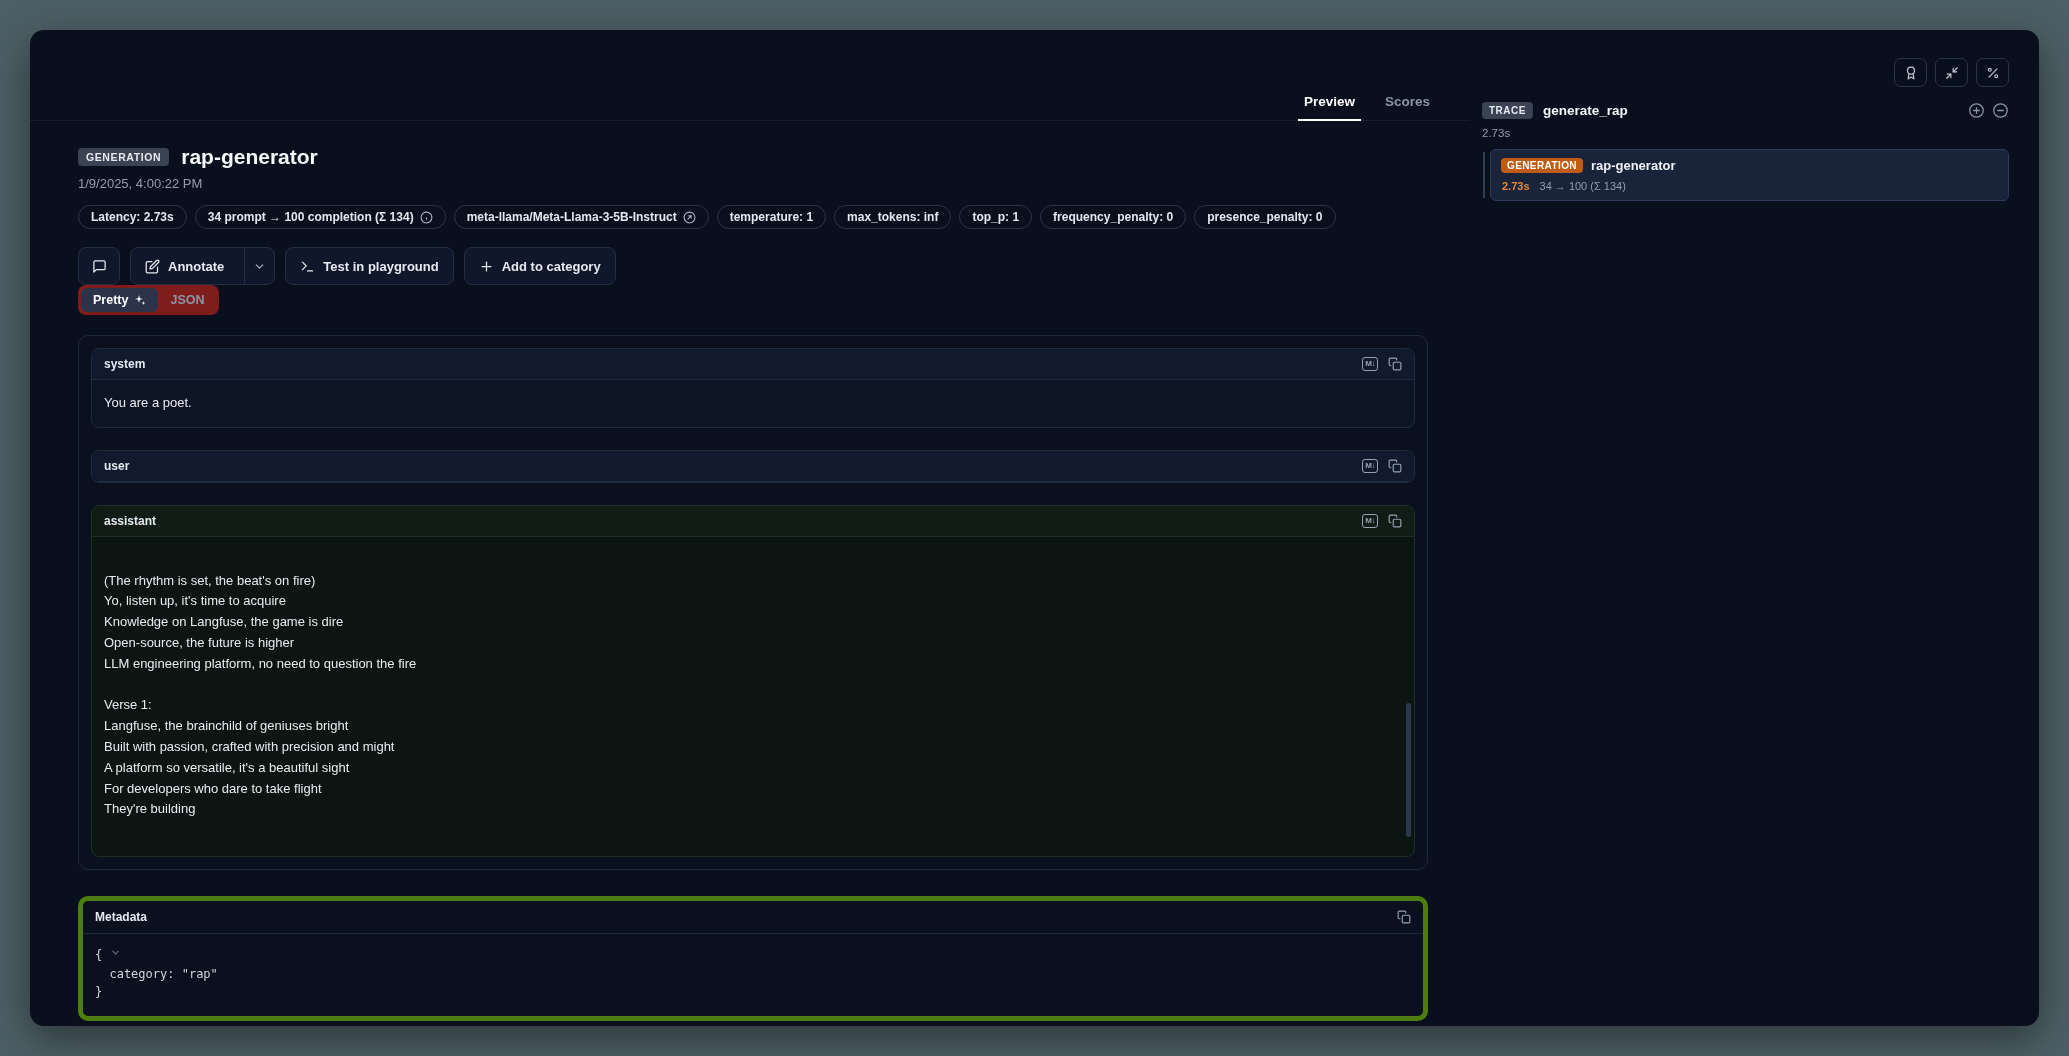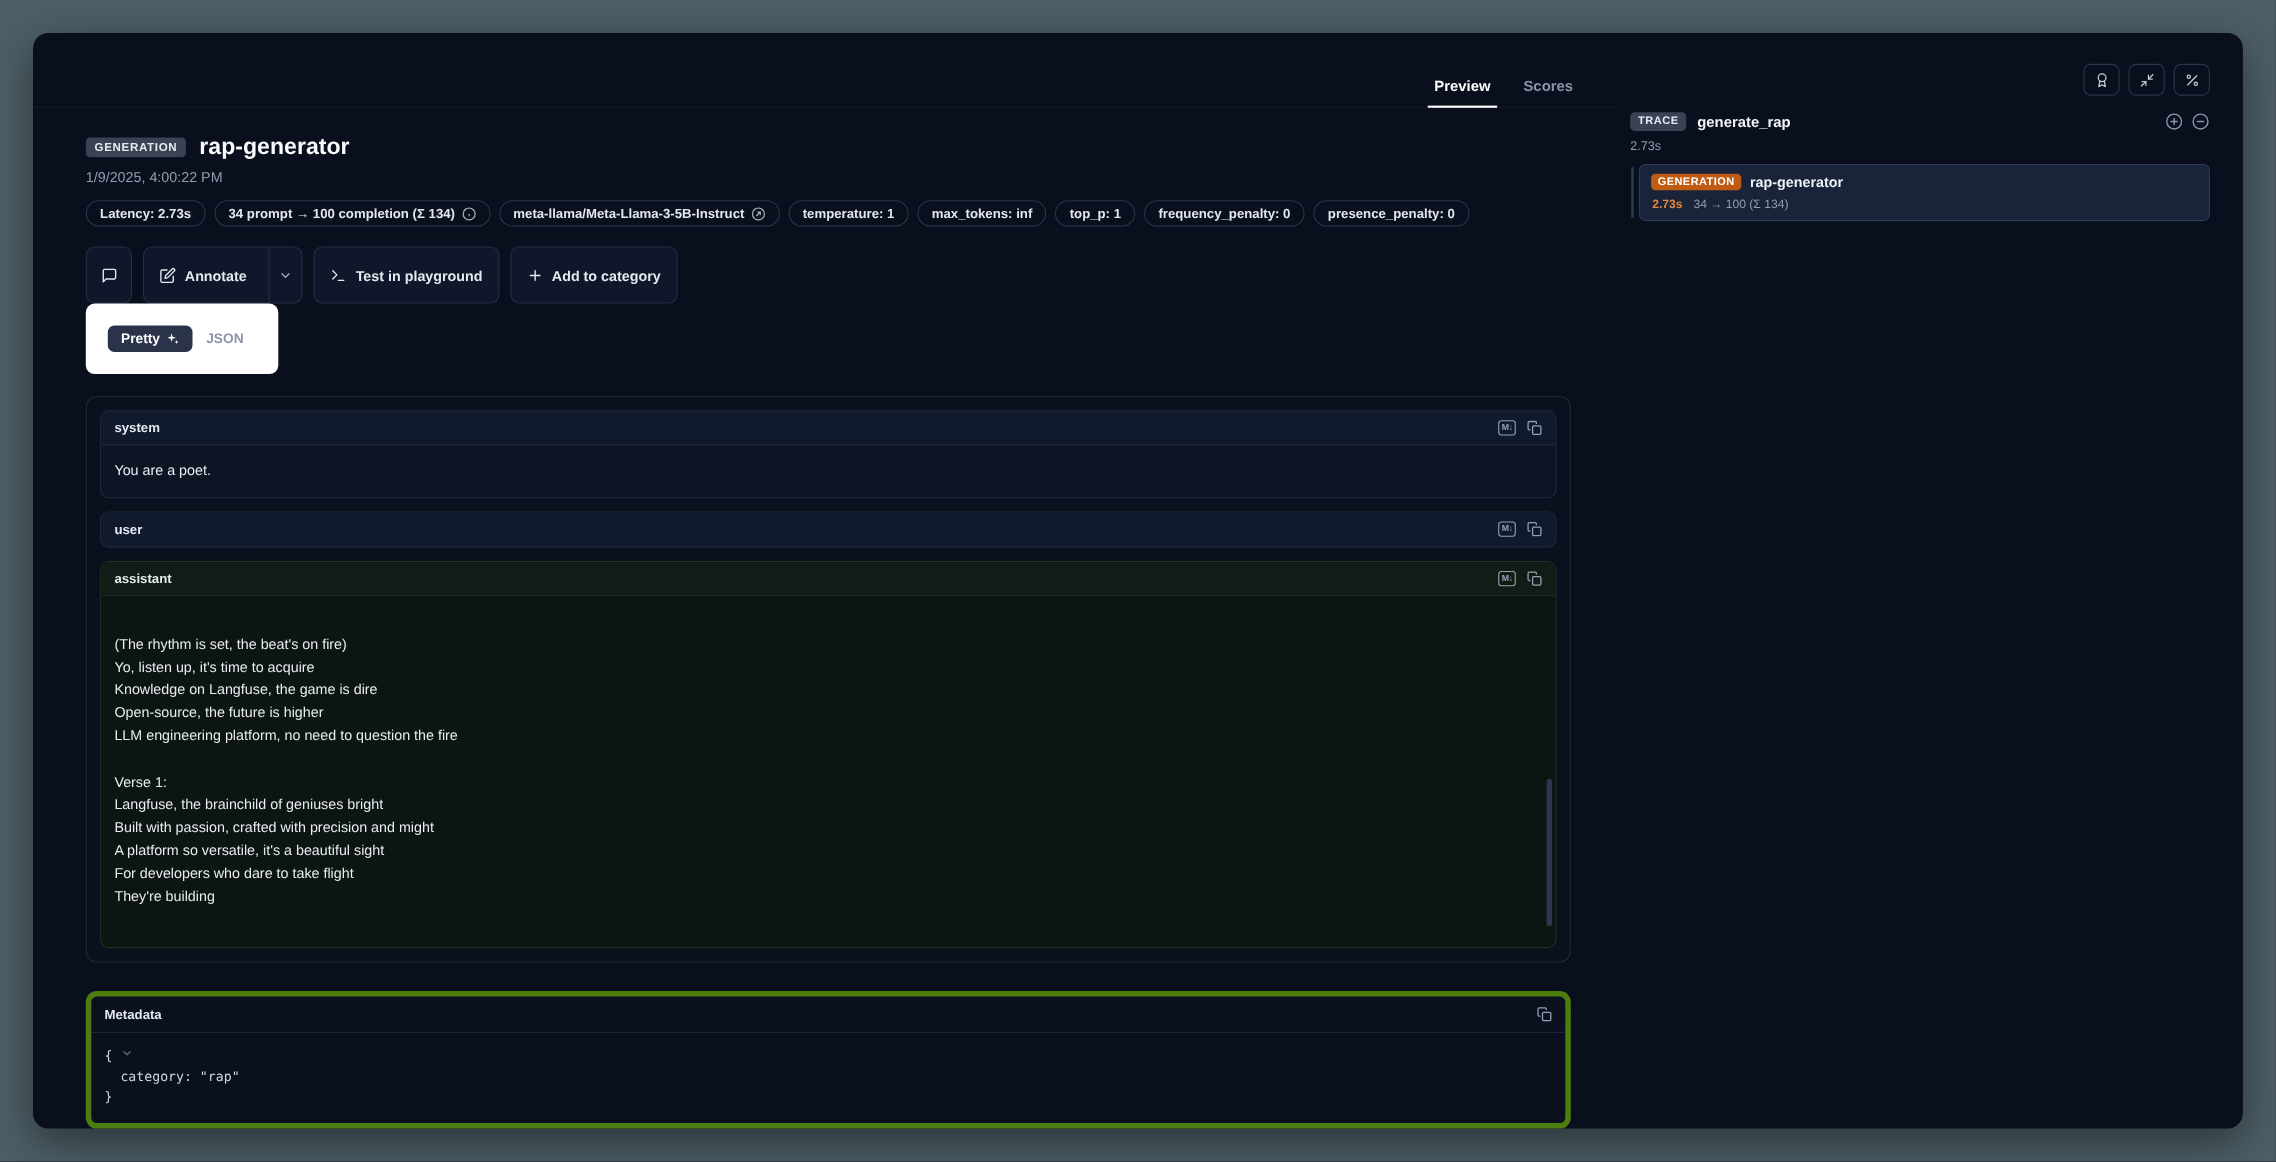--- a/index.html
+++ b/index.html
@@ -48,42 +48,42 @@
     display: inline-flex; align-items: center; gap: 6px;
     border: 1px solid #2b3448; border-radius: 999px;
     padding: 4px 12px; font-size: 12px; font-weight: 600; color: #e3e7ee;
   }
   .pill svg { width: 13px; height: 13px; color: #aeb6c4; }
 
   .actions { display: flex; gap: 10px; margin-top: 18px; align-items: stretch; }
   .btn {
     display: inline-flex; align-items: center; gap: 8px;
     background: #10172a; border: 1px solid #242e44; border-radius: 8px;
-    padding: 0 14px; height: 52px; font-size: 13px; font-weight: 600;
+    padding: 0 14px; height: 38px; font-size: 13px; font-weight: 600;
     color: #e5e9f0; cursor: pointer;
   }
   .btn svg { width: 15px; height: 15px; }
   .icon-btn { width: 42px; justify-content: center; padding: 0; }
   .split { padding: 0; overflow: hidden; }
   .split .main { display: flex; align-items: center; gap: 8px; padding: 0 12px 0 14px; height: 100%; }
   .split .chev { display: flex; align-items: center; padding: 0 8px; border-left: 1px solid #242e44; height: 100%; color: #aeb6c4; }
   .split .chev svg { width: 13px; height: 13px; }
 
-  .toggle { display: inline-flex; background: #ffffff; border-radius: 8px; padding: 20px; }
+  .toggle { display: inline-flex; background: #7f1d1d; border-radius: 8px; padding: 3px; }
   .seg {
     display: inline-flex; align-items: center; gap: 6px;
     padding: 5px 12px; font-size: 12.5px; font-weight: 600;
     color: #8b95a7; border-radius: 6px; cursor: pointer;
   }
   .seg.active { background: #2a3349; color: #ffffff; }
   .seg svg { width: 12px; height: 12px; }
 
   .messages {
     margin-top: 20px; border: 1px solid #1e2939; border-radius: 10px;
-    padding: 12px; display: flex; flex-direction: column; gap: 12px;
+    padding: 12px; display: flex; flex-direction: column; gap: 22px;
     background: #0a101e;
   }
   .msg { border: 1px solid #212b3e; border-radius: 8px; overflow: hidden; background: #0d1424; }
   .msg-head {
     display: flex; align-items: center; justify-content: space-between;
     background: #101a2c; border-bottom: 1px solid #212b3e; padding: 8px 12px;
   }
   .msg-role { font-size: 12px; font-weight: 700; color: #e5e9f0; }
   .msg-icons { display: flex; gap: 10px; align-items: center; color: #97a1b2; }
   .msg-icons svg { width: 14px; height: 14px; cursor: pointer; }

